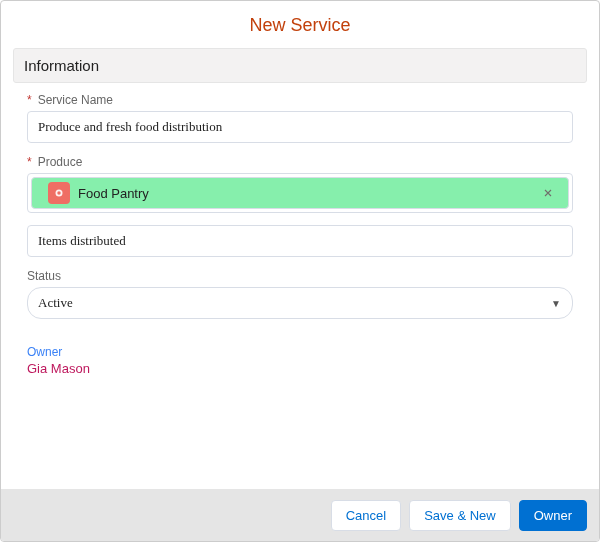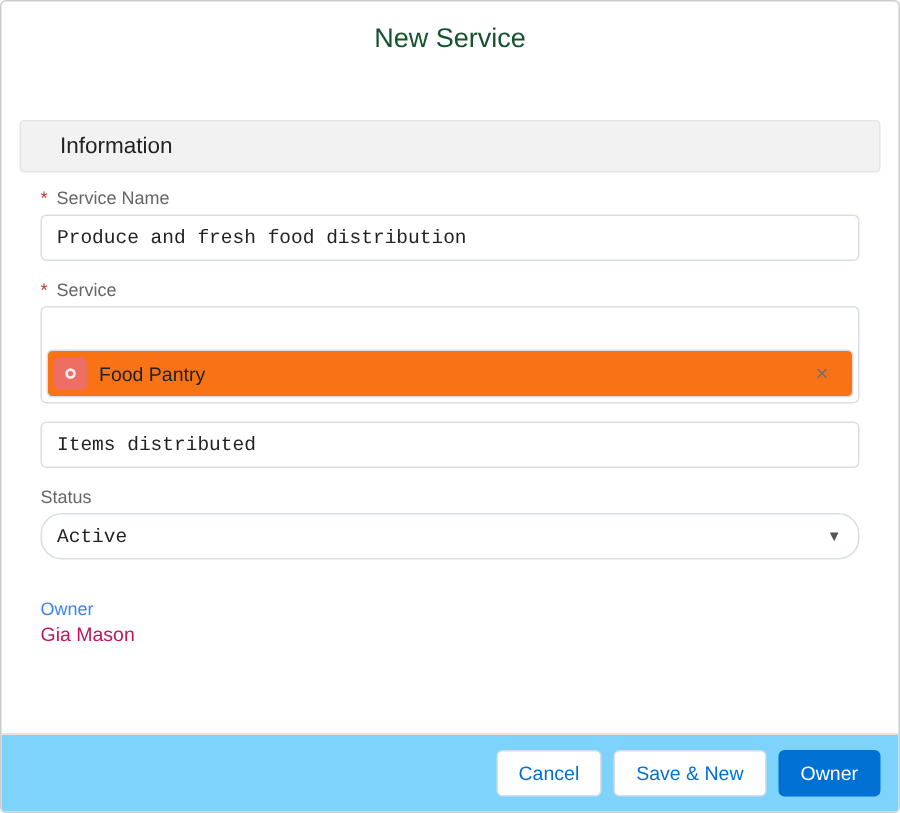--- a/index.html
+++ b/index.html
@@ -13,38 +13,37 @@
       border: 1px solid #ccc;
       border-radius: 4px;
       display: flex;
       flex-direction: column;
       overflow: hidden;
     }
     .dialog-title {
       text-align: center;
       font-size: 18px;
       font-weight: 400;
-      color: #14532d;
+      color: #c2410c;
       padding: 14px 0 12px 0;
     }
     .content {
       flex: 1;
       overflow-y: auto;
       padding: 0 12px 12px 12px;
     }
     .section-header {
       background: #f3f2f2;
       border: 1px solid #e5e5e5;
       border-radius: 3px;
-      padding: 8px 26px;
+      padding: 8px 10px;
       font-size: 15px;
       color: #222;
       font-weight: 400;
       margin-bottom: 6px;
-      margin-top: 32px;
     }
     .section-body {
       padding: 4px 14px 10px 14px;
     }
     .field {
       margin-bottom: 12px;
     }
     .field-label {
       font-size: 12px;
       color: #666;
@@ -58,40 +57,39 @@
       margin-right: 2px;
     }
     .text-input {
       width: 100%;
       padding: 7px 10px;
       font-size: 13px;
       border: 1px solid #d8dde6;
       border-radius: 4px;
       background: #fff;
       color: #222;
-      font-family: Liberation Mono, monospace;
+      font-family: Liberation Serif, serif;
     }
     .lookup-box {
       display: flex;
       align-items: center;
       border: 1px solid #d8dde6;
       border-radius: 4px;
       padding: 3px;
       background: #fff;
     }
     .pill {
       display: flex;
       align-items: center;
       gap: 8px;
       border: 1px solid #d8dde6;
       border-radius: 4px;
-      padding: 4px 8px 4px 4px;
-      background: #f97316;
+      padding: 4px 8px 4px 16px;
+      background: #86efac;
       flex: 1;
-      margin-top: 25px;
     }
     .pill-icon {
       width: 22px;
       height: 22px;
       background: #ef6e64;
       border-radius: 4px;
       display: flex;
       align-items: center;
       justify-content: center;
       color: #fff;
@@ -140,21 +138,21 @@
     .owner-block .owner-value {
       font-size: 13px;
       color: #be185d;
     }
     .footer {
       border-top: 1px solid #e5e5e5;
       padding: 10px 12px;
       display: flex;
       justify-content: flex-end;
       gap: 8px;
-      background: #7dd3fc;
+      background: #e5e5e5;
     }
     .btn {
       padding: 7px 14px;
       font-size: 13px;
       border: 1px solid #d8dde6;
       border-radius: 4px;
       background: #fff;
       color: #0070d2;
       cursor: pointer;
       font-family: inherit;
@@ -179,21 +177,21 @@
       <div class="field-label">
         <span class="req-star">*</span>
         <span>Service Name</span>
       </div>
       <input type="text" class="text-input" value="Produce and fresh food distribution" style="">
     </div>
 
     <div class="field">
       <div class="field-label">
         <span class="req-star">*</span>
-        <span>Service</span>
+        <span>Produce</span>
       </div>
       <div class="lookup-box">
         <div class="pill">
           <span class="pill-icon">
             <svg viewBox="0 0 24 24" width="14" height="14" fill="currentColor">
                 <circle cx="12" cy="12" r="6" fill="#fff" opacity="0.9"></circle>
                 <circle cx="12" cy="12" r="3" fill="#ef6e64"></circle>
               </svg>
           </span>
           <span class="pill-label">Food Pantry</span>

